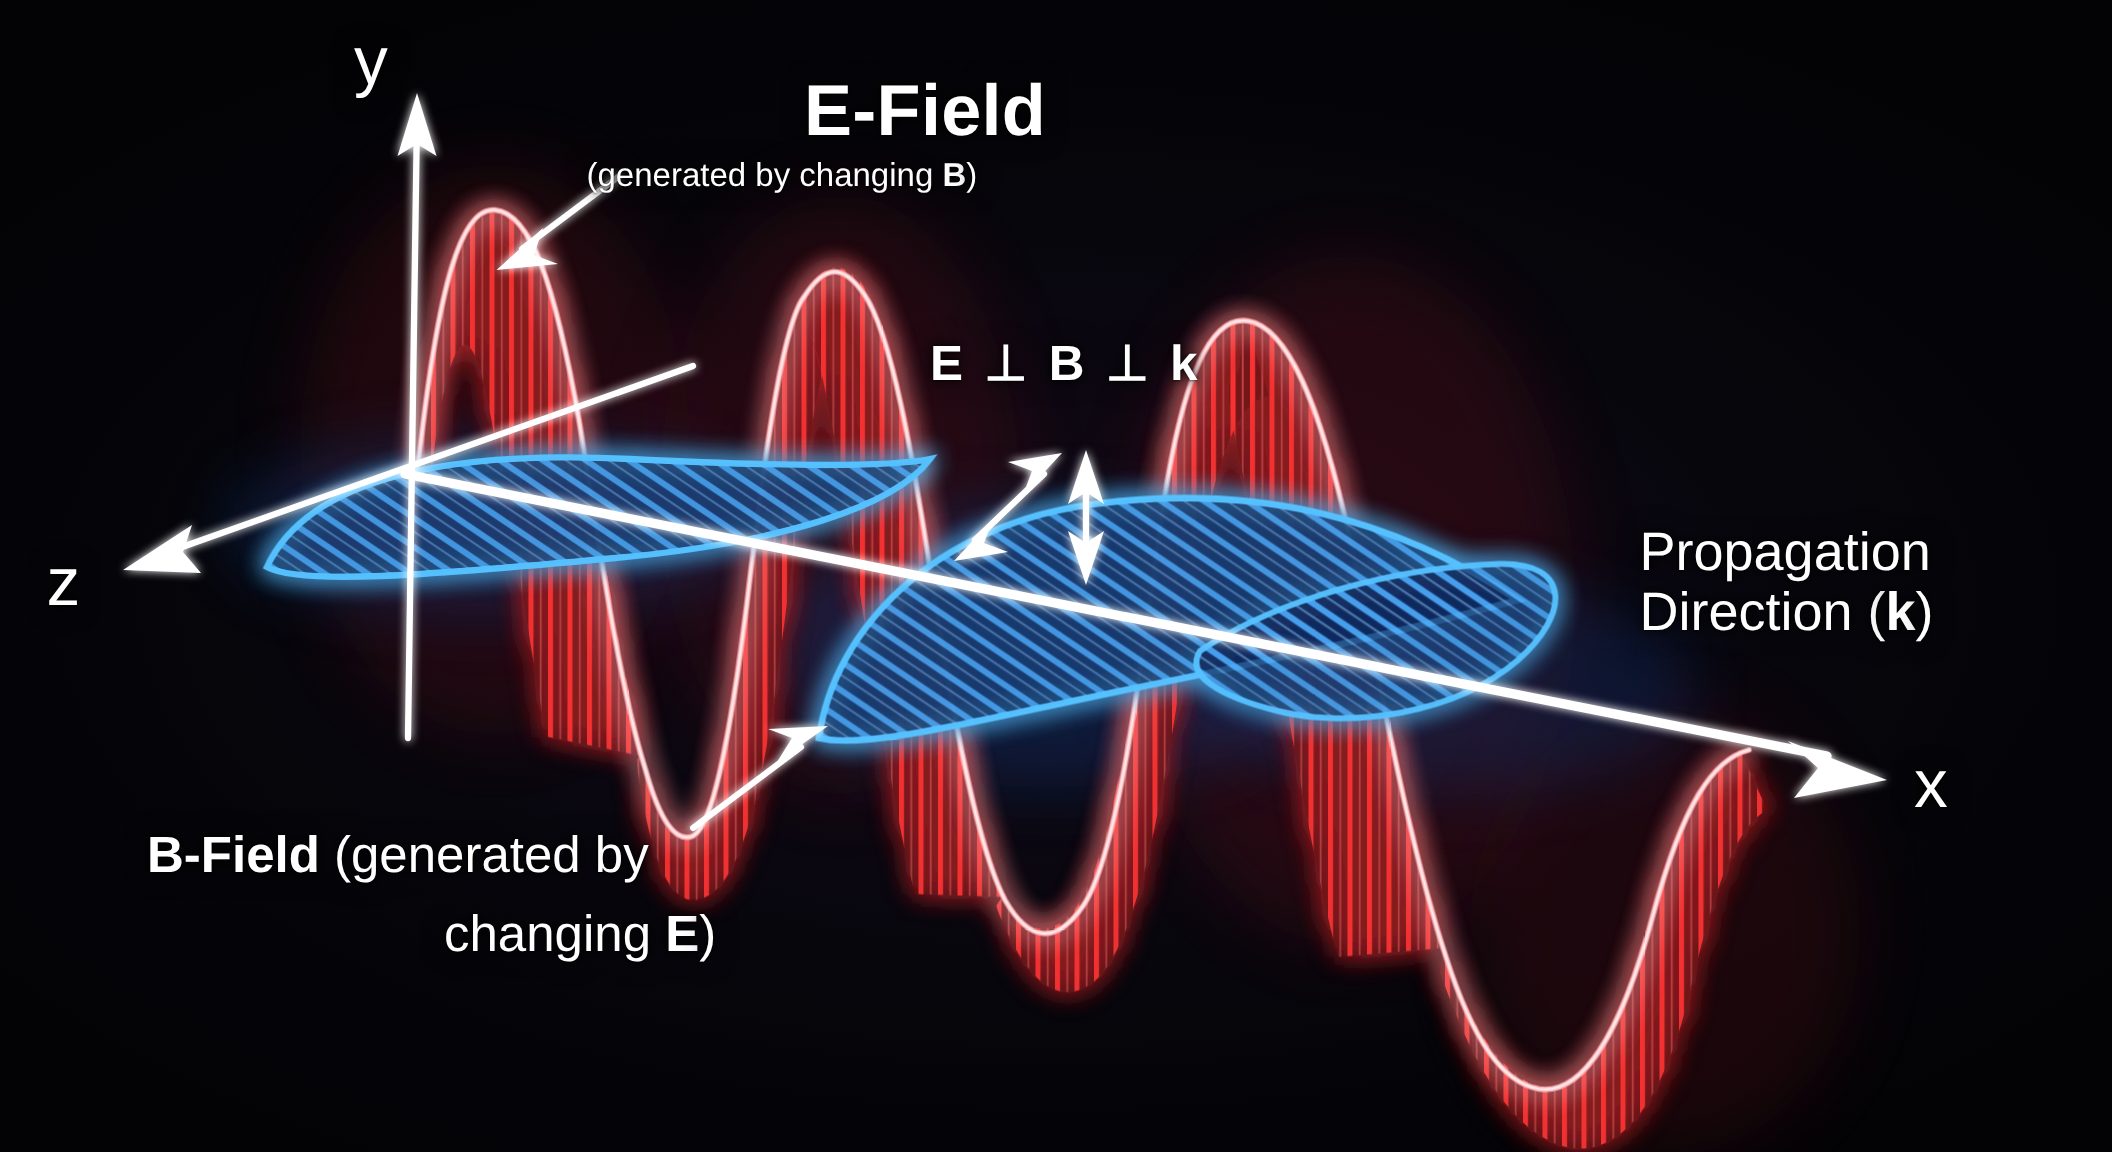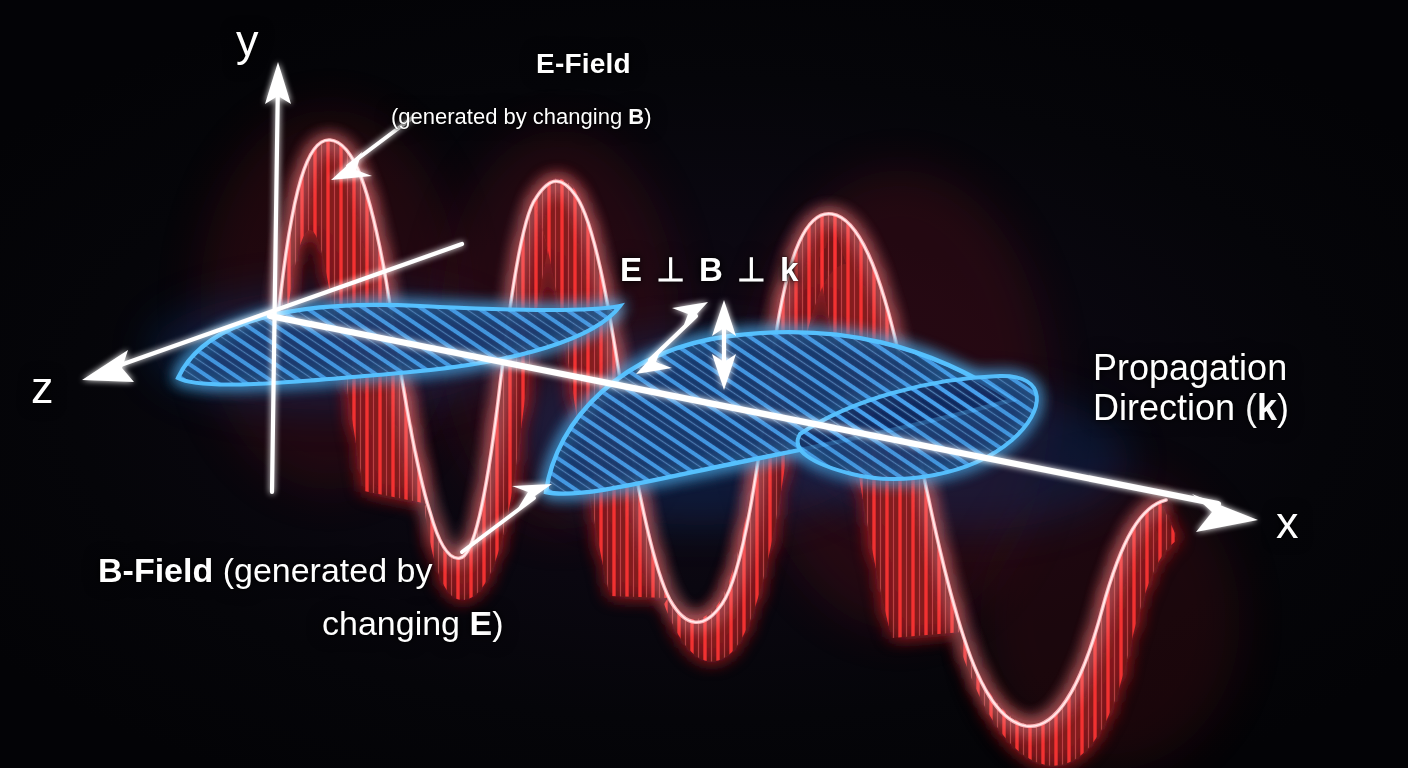--- a/index.html
+++ b/index.html
@@ -36,33 +36,33 @@
   .axis-lbl {
     font-size: 45px;
     font-weight: 400;
   }
   .bold {
     font-weight: 700;
   }
   #lbl-efield {
     left: 536px;
     top: 48px;
-    font-size: 28px;
+    font-size: 48px;
     font-weight: 700;
     letter-spacing: 0.2px;
   }
   #lbl-efield-sub {
     left: 391px;
     top: 105px;
     font-size: 22px;
     font-weight: 400;
   }
   #lbl-perp {
     left: 620px;
-    top: 252px;
+    top: 224px;
     font-size: 33px;
     font-weight: 700;
     letter-spacing: 2.5px;
   }
   #lbl-prop {
     left: 1093px;
     top: 348px;
     font-size: 36px;
     font-weight: 400;
   }
@@ -70,21 +70,20 @@
     left: 98px;
     top: 551px;
     font-size: 34px;
     font-weight: 400;
   }
   #lbl-bfield-2 {
     left: 296px;
     top: 604px;
     font-size: 34px;
     font-weight: 400;
-    margin-left: 26px;
   }
   #lbl-y { left: 236px; top: 16px; }
   #lbl-z { left: 31px; top: 363px; }
   #lbl-x { left: 1276px; top: 498px; }
 </style>
 </head>
 <body>
 
 <div id="stage">
 

